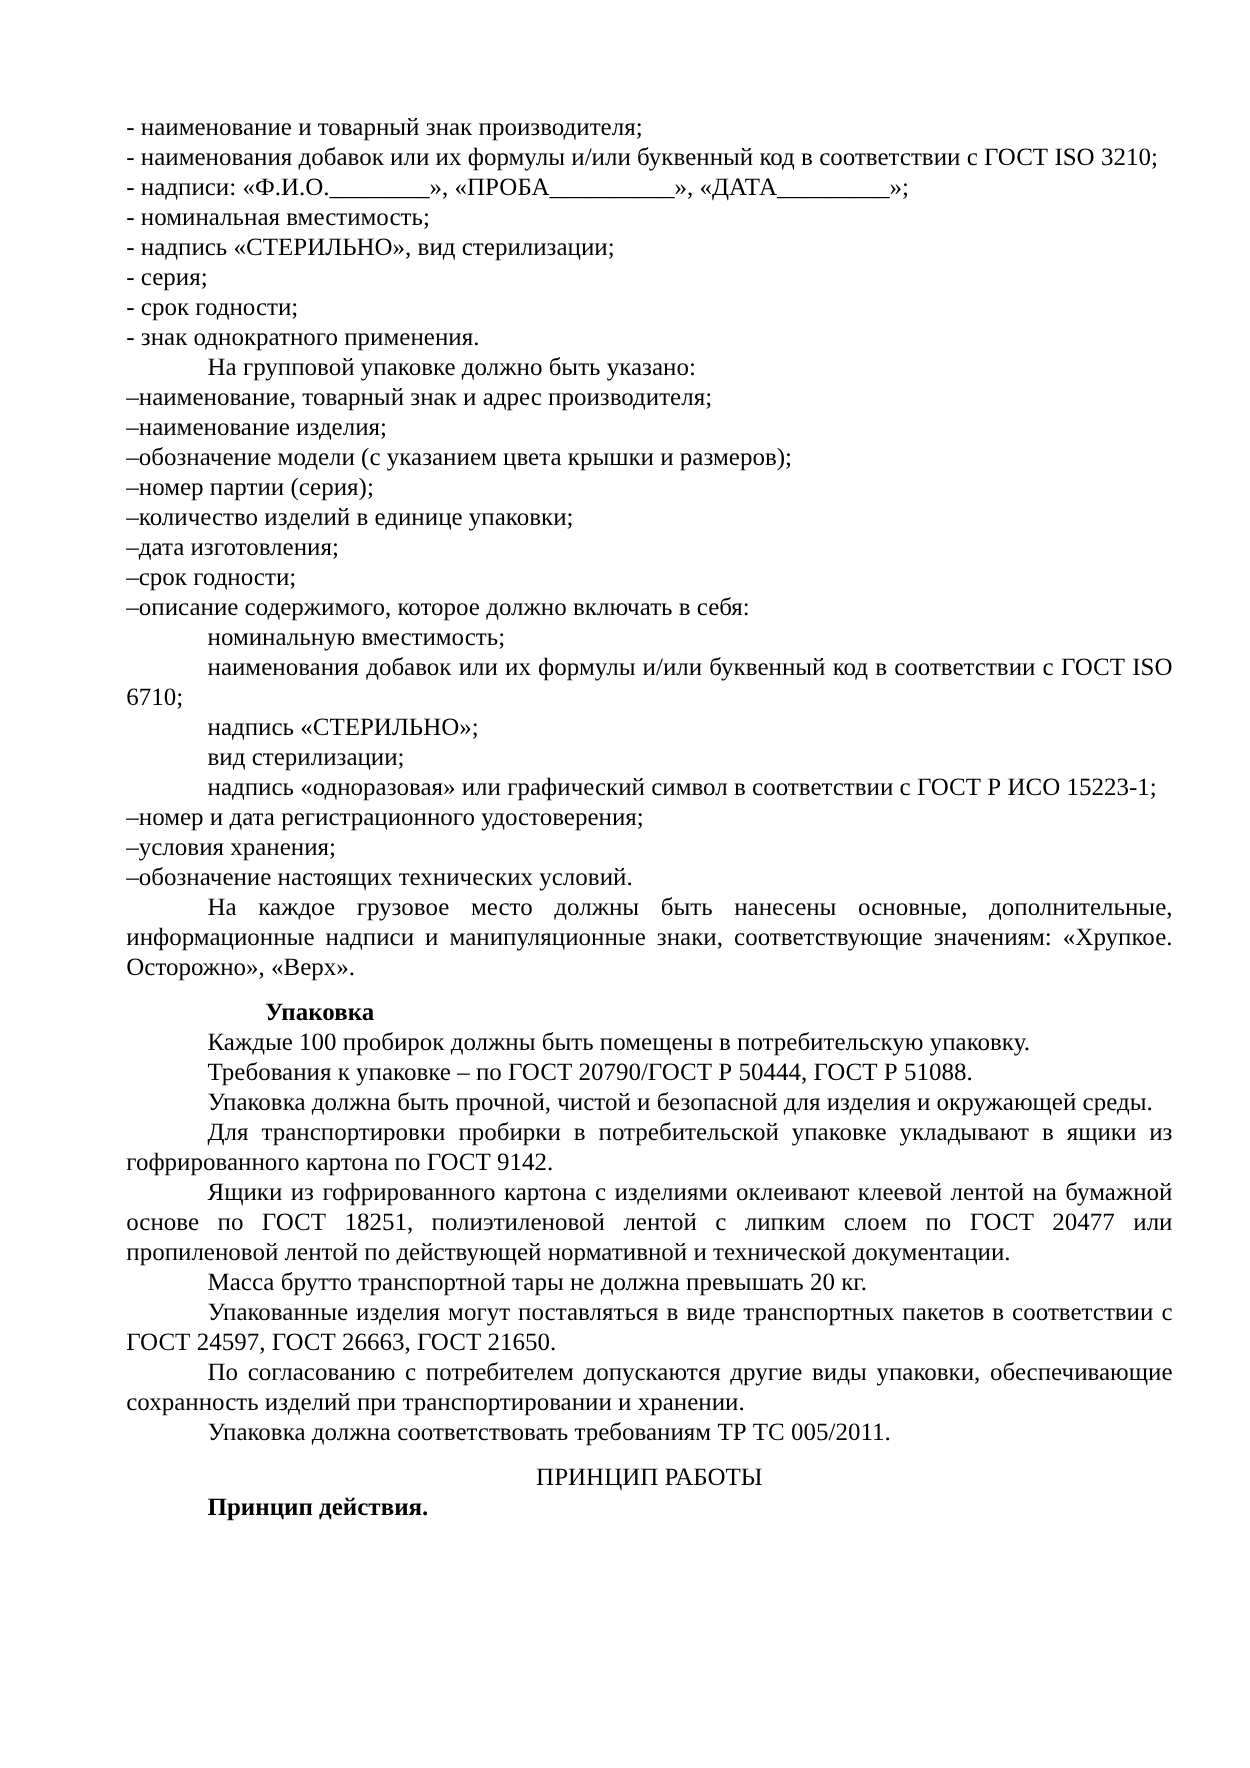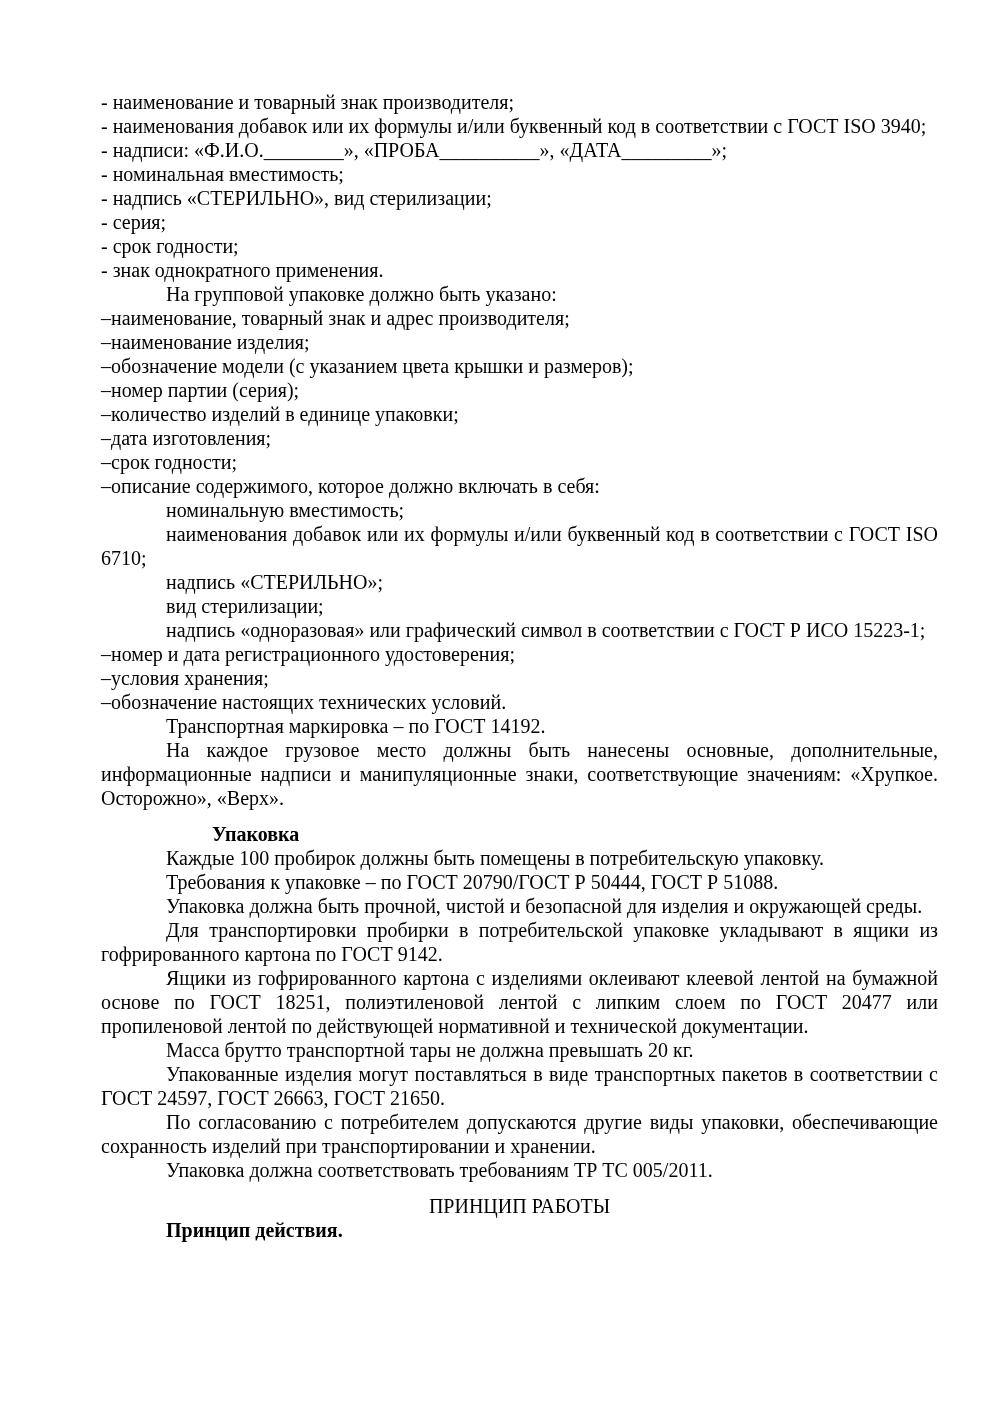--- a/index.html
+++ b/index.html
@@ -53,21 +53,21 @@
     div.spacer {
       height: 12px;
     }
   </style>
 </head>
 <body>
 
 <div class="page">
   <div class="content" id="doc-body">
       <p class="para plain">- наименование и товарный знак производителя;</p>
-      <p class="para plain-justify">- наименования добавок или их формулы и/или буквенный код в соответствии с ГОСТ ISO 3940;</p>
+      <p class="para plain-justify">- наименования добавок или их формулы и/или буквенный код в соответствии с ГОСТ ISO 3210;</p>
       <p class="para plain">- надписи: «Ф.И.О.________», «ПРОБА__________», «ДАТА_________»;</p>
       <p class="para plain">- номинальная вместимость;</p>
       <p class="para plain">- надпись «СТЕРИЛЬНО», вид стерилизации;</p>
       <p class="para plain">- серия;</p>
       <p class="para plain">- срок годности;</p>
       <p class="para plain">- знак однократного применения.</p>
       <p class="para indent">На групповой упаковке должно быть указано:</p>
       <p class="para plain">–наименование, товарный знак и адрес производителя;</p>
       <p class="para plain">–наименование изделия;</p>
       <p class="para plain">–обозначение модели (с указанием цвета крышки и размеров);</p>
@@ -77,21 +77,20 @@
       <p class="para plain">–срок годности;</p>
       <p class="para plain">–описание содержимого, которое должно включать в себя:</p>
       <p class="para indent">номинальную вместимость;</p>
       <p class="para indent-justify">наименования добавок или их формулы и/или буквенный код в соответствии с ГОСТ ISO 6710;</p>
       <p class="para indent">надпись «СТЕРИЛЬНО»;</p>
       <p class="para indent">вид стерилизации;</p>
       <p class="para indent-justify">надпись «одноразовая» или графический символ в соответствии с ГОСТ Р ИСО 15223-1;</p>
       <p class="para plain">–номер и дата регистрационного удостоверения;</p>
       <p class="para plain">–условия хранения;</p>
       <p class="para plain">–обозначение настоящих технических условий.</p>
-      <p class="para indent">Транспортная маркировка – по ГОСТ 14192.</p>
       <p class="para indent-justify">На каждое грузовое место должны быть нанесены основные, дополнительные, информационные надписи и манипуляционные знаки, соответствующие значениям: «Хрупкое. Осторожно», «Верх».</p>
       <div class="spacer"></div>
       <p class="para subheading">Упаковка</p>
       <p class="para indent">Каждые 100 пробирок должны быть помещены в потребительскую упаковку.</p>
       <p class="para indent">Требования к упаковке – по ГОСТ 20790/ГОСТ Р 50444, ГОСТ Р 51088.</p>
       <p class="para indent">Упаковка должна быть прочной, чистой и безопасной для изделия и окружающей среды.</p>
       <p class="para indent-justify">Для транспортировки пробирки в потребительской упаковке укладывают в ящики из гофрированного картона по ГОСТ 9142.</p>
       <p class="para indent-justify">Ящики из гофрированного картона с изделиями оклеивают клеевой лентой на бумажной основе по ГОСТ 18251, полиэтиленовой лентой с липким слоем по ГОСТ 20477 или пропиленовой лентой по действующей нормативной и технической документации.</p>
       <p class="para indent">Масса брутто транспортной тары не должна превышать 20 кг.</p>
       <p class="para indent-justify">Упакованные изделия могут поставляться в виде транспортных пакетов в соответствии с ГОСТ 24597, ГОСТ 26663, ГОСТ 21650.</p>

